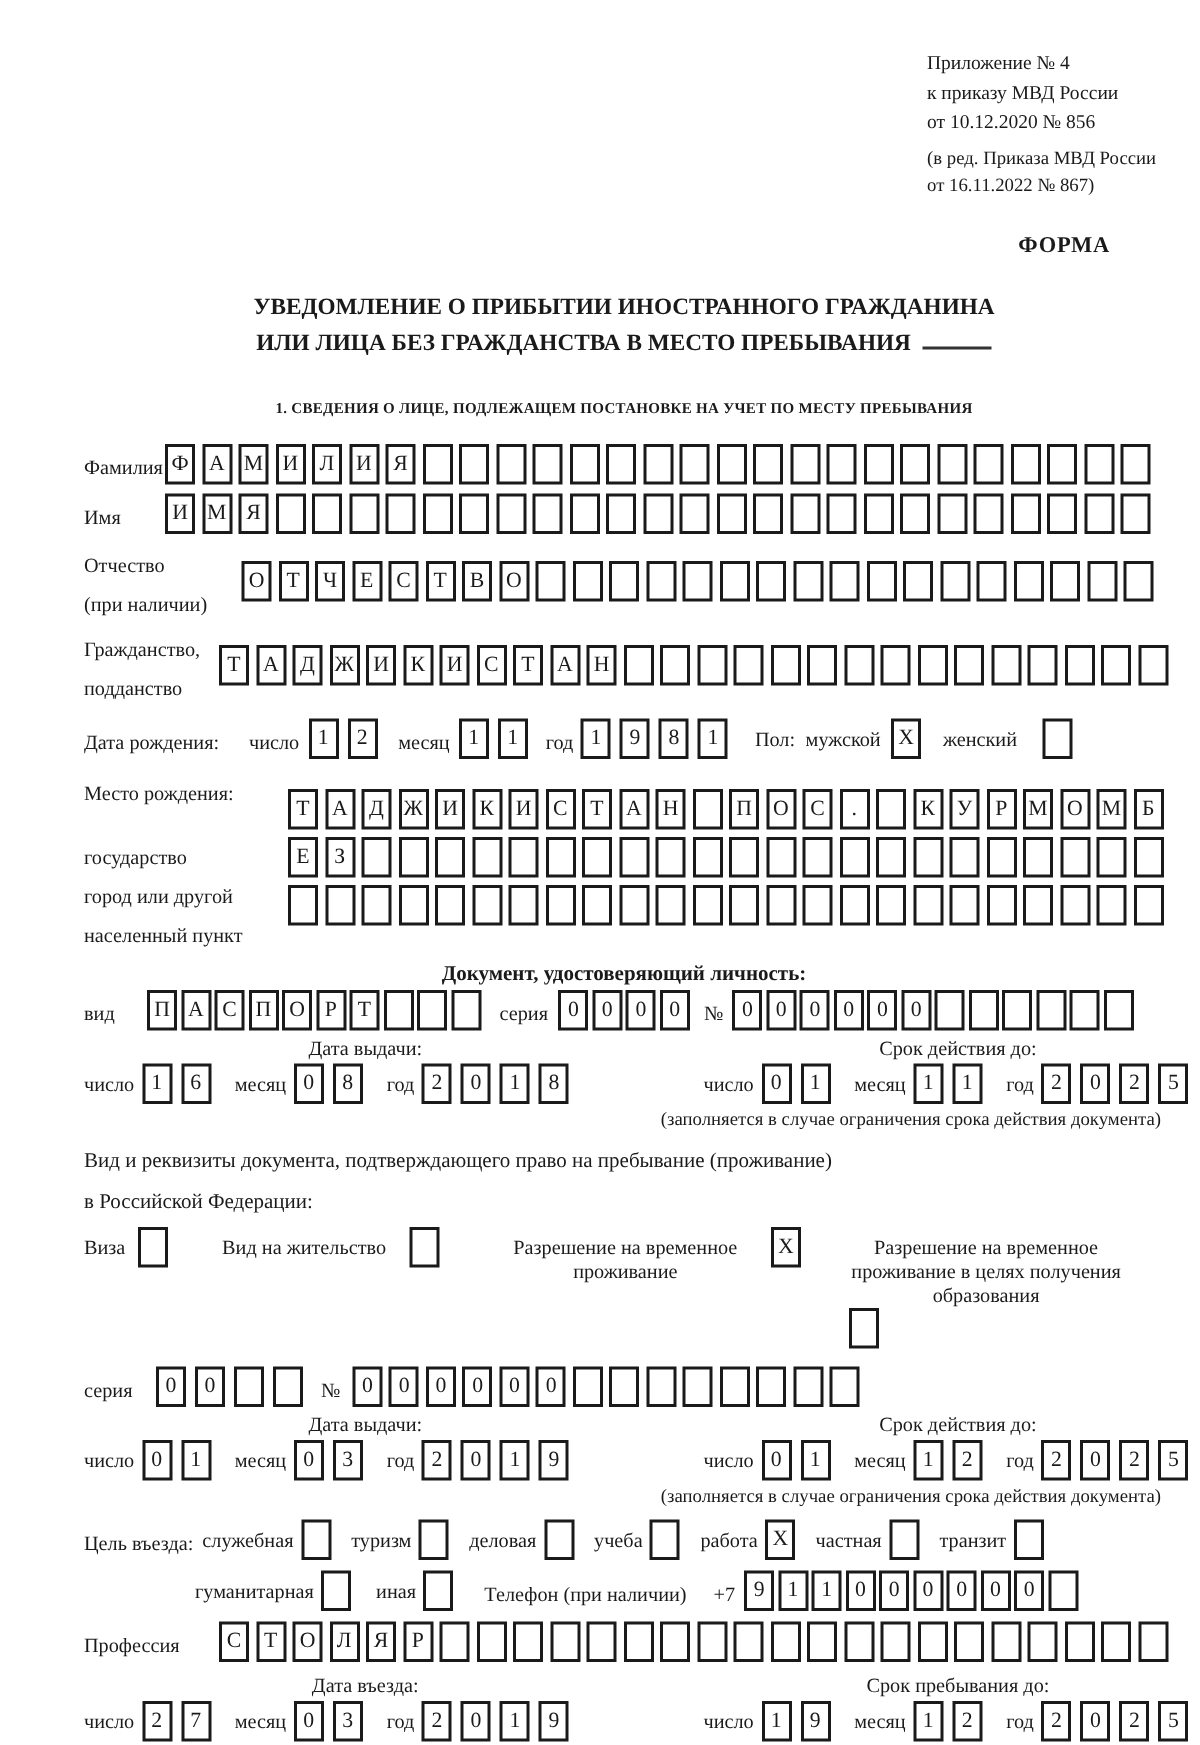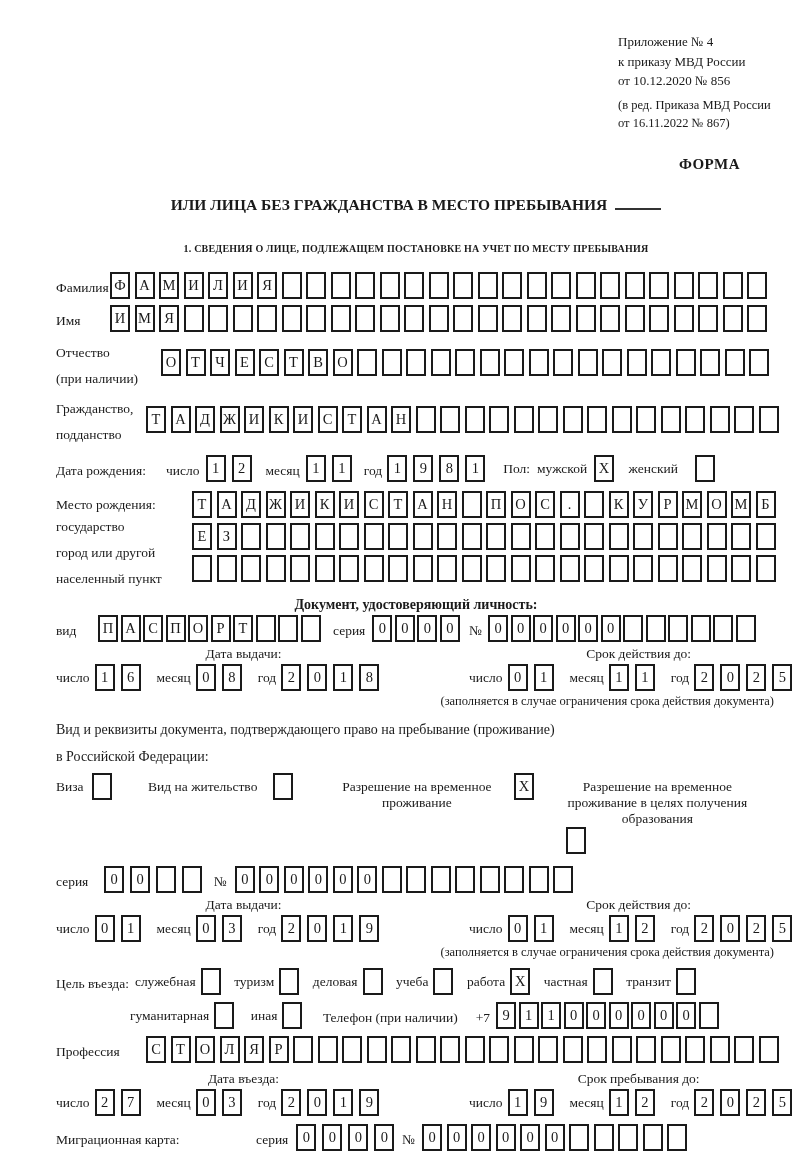--- a/index.html
+++ b/index.html
@@ -74,20 +74,21 @@
     <div>от 10.12.2020 № 856</div>
   </div>
   <div class="edition">
     <div>(в ред. Приказа МВД России</div>
     <div>от 16.11.2022 № 867)</div>
   </div>
 
   <div class="forma">ФОРМА</div>
 
   <div class="title">
+    <div>УВЕДОМЛЕНИЕ О ПРИБЫТИИ ИНОСТРАННОГО ГРАЖДАНИНА</div>
     <div><span>ИЛИ ЛИЦА БЕЗ ГРАЖДАНСТВА В МЕСТО ПРЕБЫВАНИЯ</span><span class="blank-line"></span></div>
   </div>
 
   <div class="sec-head">1. СВЕДЕНИЯ О ЛИЦЕ, ПОДЛЕЖАЩЕМ ПОСТАНОВКЕ НА УЧЕТ ПО МЕСТУ ПРЕБЫВАНИЯ</div>
 
   <div class="row" style="margin-top:18px;">
     <div class="lbl" style="width:54px;">Фамилия</div>
     <span class="cellrow">
         <span class="cell">Ф</span>
         <span class="cell">А</span>
@@ -249,21 +250,21 @@
       <span class="w ml">женский</span>
       <span class="cellrow ml">
           <span class="cell"></span>
         </span>
     </div>
   </div>
 
   <div class="row" style="margin-top:8px;">
     <div class="lbl" style="width:136px;">
       <div>Место рождения:</div>
-      <div style="margin-top:4px;">государство</div>
+      <div style="margin-top:25px;">государство</div>
       <div style="margin-top:8px;">город или другой</div>
       <div style="margin-top:8px;">населенный пункт</div>
     </div>
     <div class="stack">
       <span class="cellrow">
           <span class="cell">Т</span>
           <span class="cell">А</span>
           <span class="cell">Д</span>
           <span class="cell">Ж</span>
           <span class="cell">И</span>

